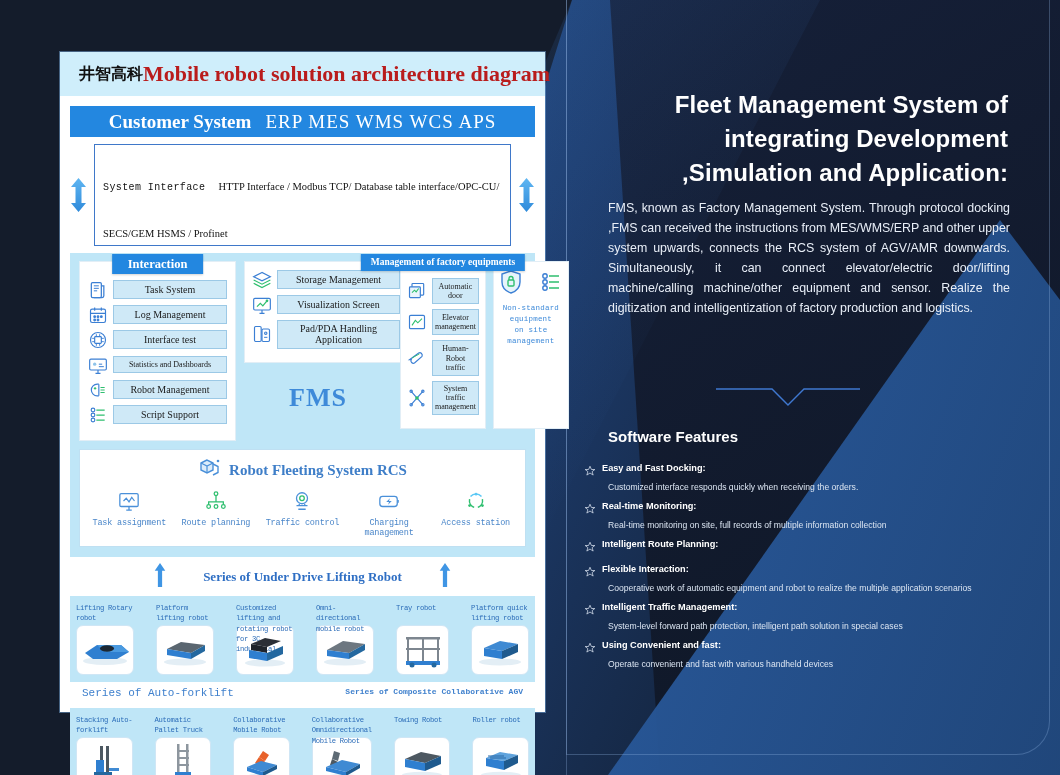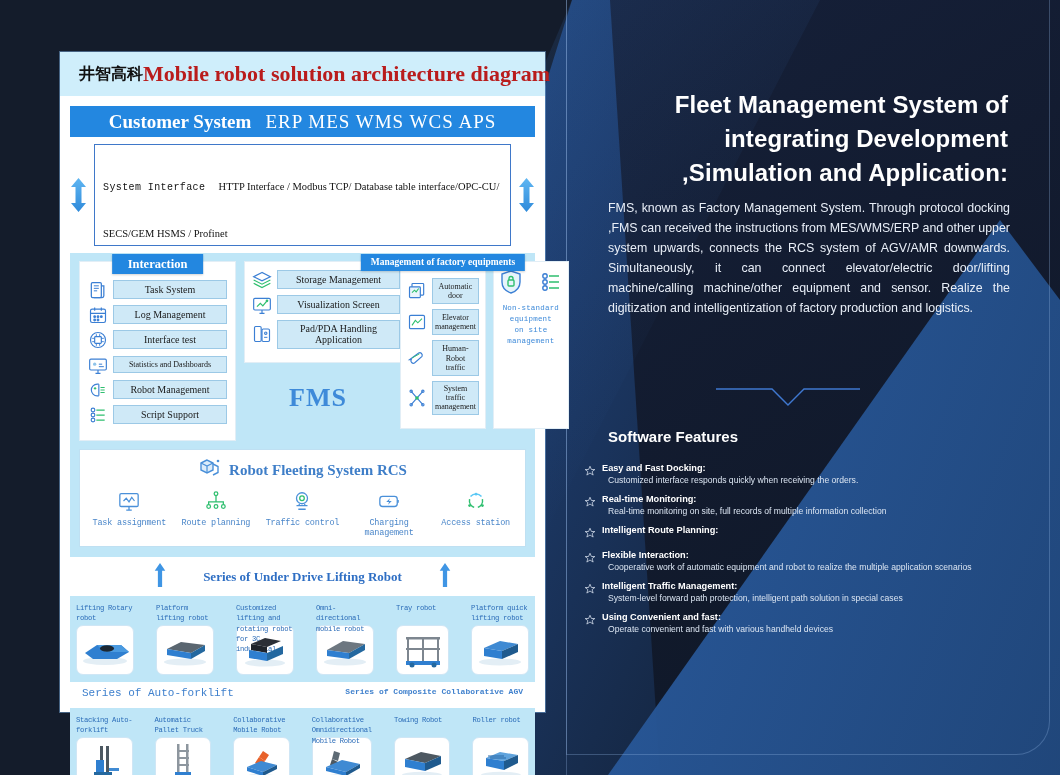--- a/index.html
+++ b/index.html
@@ -169,21 +169,21 @@
   }
   .chevron{position:absolute;left:150px;top:386px;}
   .r-sub{
     position:absolute;left:42px;top:428px;color:#ffffff;font-weight:bold;font-size:15px;
   }
   .feat-list{position:absolute;left:18px;top:462px;width:460px;}
   .feat{margin-bottom:6px;display:flex;align-items:flex-start;gap:6px;}
   .star{flex:0 0 12px;margin-top:1px;}
   .feat-txt{flex:1;}
   .feat-h{color:#ffffff;font-weight:bold;font-size:9.2px;line-height:1.35;}
-  .feat-d{color:#dbe5f2;font-size:8.6px;line-height:1.45;margin-top:0;padding-left:6px;}
+  .feat-d{color:#dbe5f2;font-size:8.6px;line-height:1.45;margin-top:7px;padding-left:6px;}
 </style>
 </head>
 <body>
 
 <div id="bg">
   <div class="wedge-main"></div>
   <div class="wedge-dark"></div>
   <div class="wedge-soft"></div>
   <div class="wedge-lit"></div>
   <div class="thin-frame"></div>

